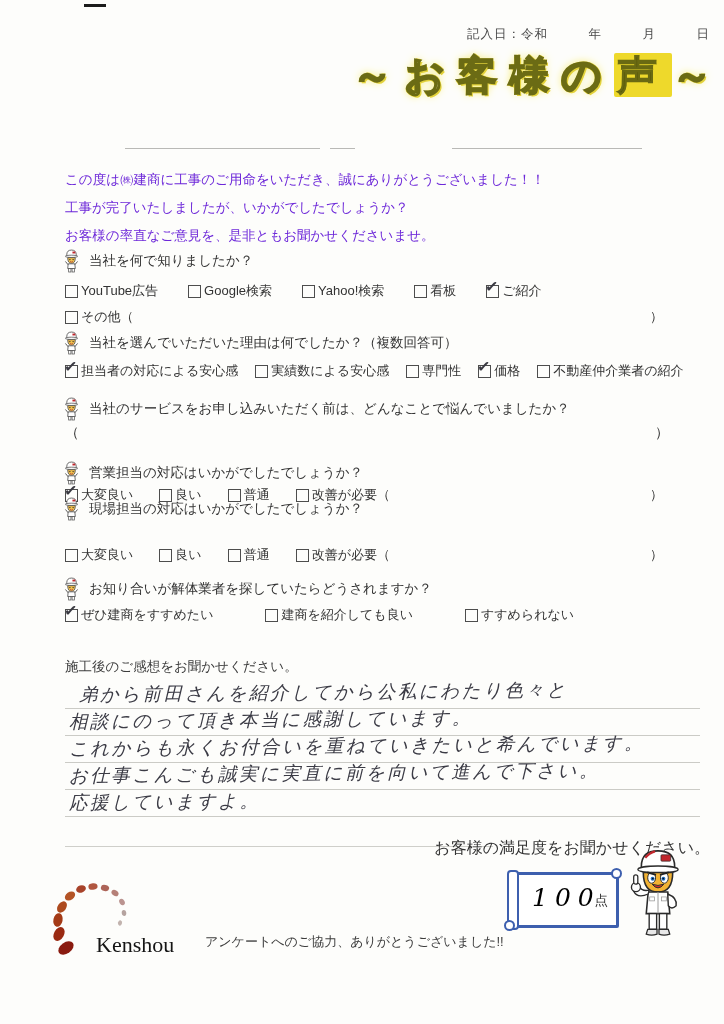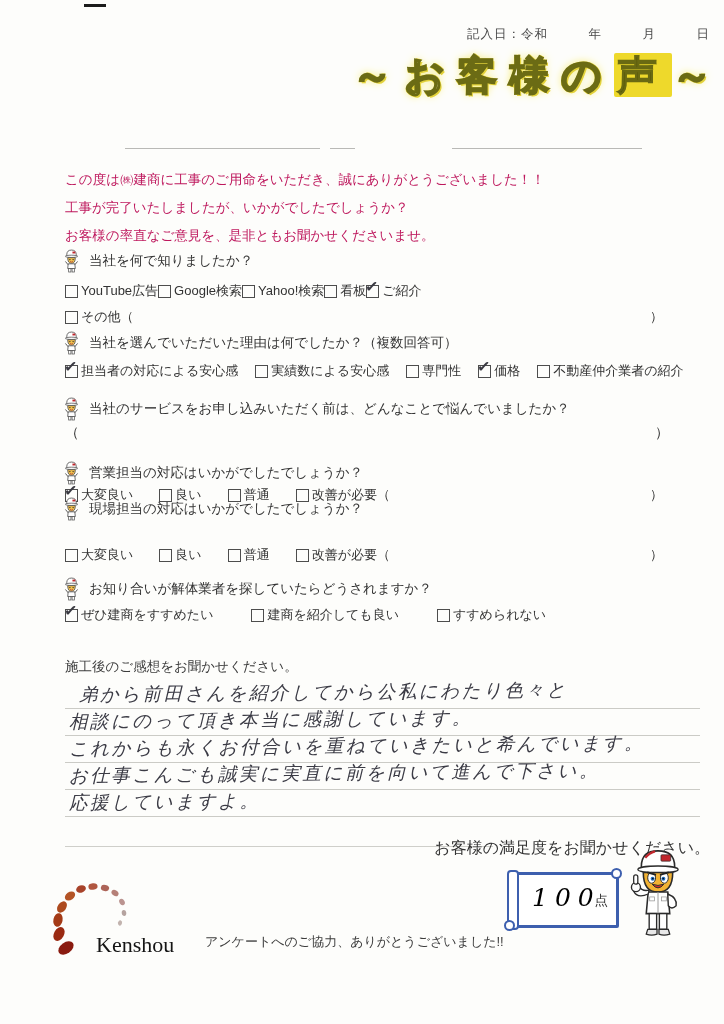--- a/index.html
+++ b/index.html
@@ -27,21 +27,21 @@
   .title-emph {
     color:#55530a; background:#eed92b; -webkit-text-stroke:1px #6a6a12;
     text-shadow:none; padding:0 3px; border-radius:2px;
   }
 
   .info-row { left:65px; top:128px; font-size:13.5px; color:#3f3f3f; width:645px; }
   .info-name { position:absolute; left:300px; top:0; }
   .redact { display:inline-block; height:13px; background:#e0e0df; filter:blur(1.5px); border-radius:2px; vertical-align:middle; margin-left:6px; }
   .u-line { border-bottom:1px solid #b9b9b6; height:0; }
 
-  .intro { left:65px; top:166px; font-size:13.5px; color:#be185d; line-height:28px; }
+  .intro { left:65px; top:166px; font-size:13.5px; color:#6d28d9; line-height:28px; }
 
   .q-head { display:flex; align-items:center; gap:8px; left:62px; font-size:13.5px; color:#333; font-weight:500; }
   .qicon { width:19px; height:25px; flex:0 0 auto; }
   .opt-row { left:65px; width:640px; display:flex; align-items:center; font-size:13px; color:#333; }
   .opt { display:inline-flex; align-items:center; white-space:nowrap; }
   .cb {
     display:inline-block; width:11px; height:11px;
     border:1.2px solid #4d4d4d; margin-right:3px; position:relative;
     background:#fdfdfb; flex:0 0 auto;
   }
@@ -129,21 +129,21 @@
     <div>工事が完了いたしましたが、いかがでしたでしょうか？</div>
     <div>お客様の率直なご意見を、是非ともお聞かせくださいませ。</div>
   </div>
 
   <div class="abs q-head" style="top:248px;">
     <svg class="qicon">
         <use href="#mini-mascot"></use>
       </svg>
     <span>当社を何で知りましたか？</span>
   </div>
-  <div class="abs opt-row" style="top:282px; ">
+  <div class="abs opt-row" style="top:282px; gap:30px;">
     <span class="opt">
         <span class="cb"></span>
         <span>YouTube広告</span>
       </span>
     <span class="opt">
         <span class="cb"></span>
         <span>Google検索</span>
       </span>
     <span class="opt">
         <span class="cb"></span>
@@ -257,21 +257,21 @@
       </span>
     <span class="paren-close">）</span>
   </div>
 
   <div class="abs q-head" style="top:576px;">
     <svg class="qicon">
         <use href="#mini-mascot"></use>
       </svg>
     <span>お知り合いが解体業者を探していたらどうされますか？</span>
   </div>
-  <div class="abs opt-row" style="top:606px; gap:38px;">
+  <div class="abs opt-row" style="top:606px; gap:52px;">
     <span class="opt">
         <span class="cb checked"></span>
         <span>ぜひ建商をすすめたい</span>
       </span>
     <span class="opt">
         <span class="cb"></span>
         <span>建商を紹介しても良い</span>
       </span>
     <span class="opt">
         <span class="cb"></span>

